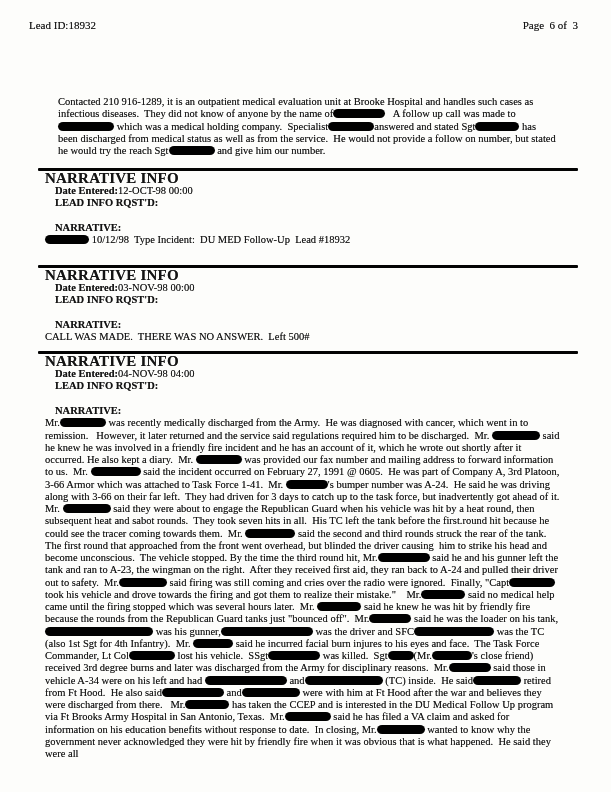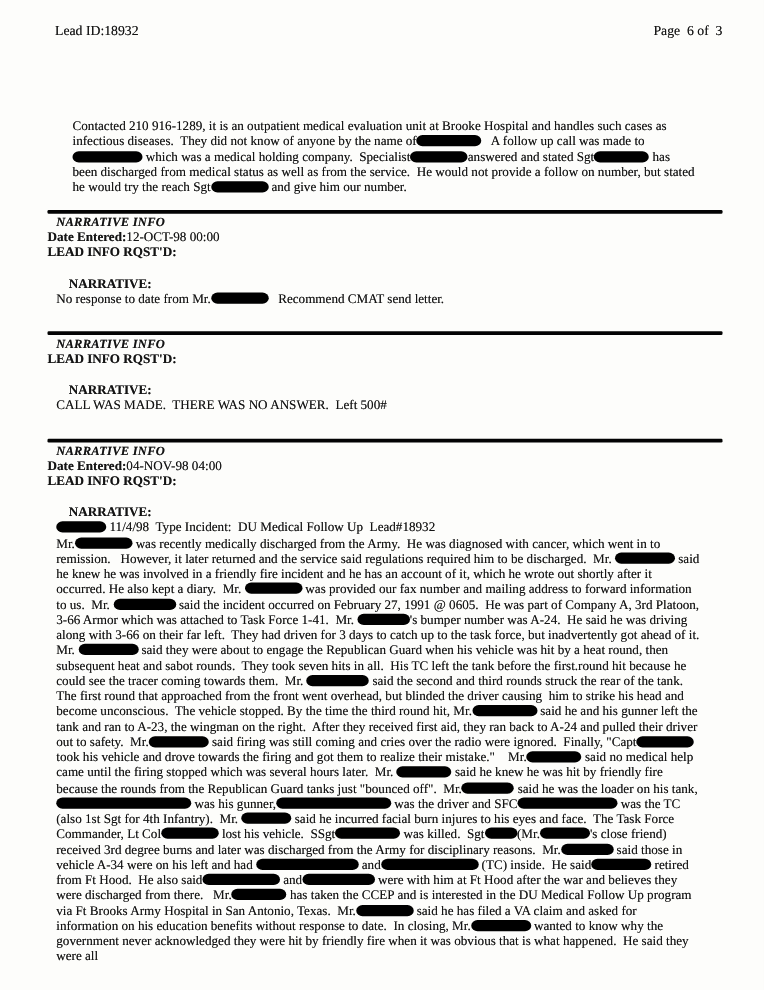--- a/index.html
+++ b/index.html
@@ -12,45 +12,45 @@
   .page {
     position: relative;
     width: 611px; height: 792px;
     background: #fdfdfb;
     overflow: hidden;
     text-shadow: 0 0 0.3px rgba(0,0,0,0.55);
   }
   .header {
     position: absolute; top: 19px; left: 29px; right: 33px;
     display: flex; justify-content: space-between; align-items: flex-start;
-    font-size: 11px; white-space: pre; margin-left: 15px;
+    font-size: 11px; white-space: pre;
   }
   .intro {
     position: absolute; top: 96px; left: 58px; width: 500px;
     margin: 0;
     font-size: 10.5px; line-height: 12.3px;
     white-space: pre-wrap;
   }
   section.narr {
     position: absolute; left: 38px; width: 540px;
     font-size: 10.5px; line-height: 12.25px;
   }
   .s1 { top: 168px; }
   .s2 { top: 265px; }
   .s3 { top: 351px; }
   .rule {
     height: 3px; background: #030303; margin-bottom: 1px;
     border-radius: 1px;
   }
   .b { font-weight: bold; }
   .sec-title {
-    margin-left: 7px; font-size: 10px; font-weight: bold;
-    letter-spacing: 0.2px; line-height: 13px; font-style: italic;
+    margin-left: 7px; font-size: 15px; font-weight: bold;
+    letter-spacing: 0.2px; line-height: 13px;
   }
-  .field { white-space: pre; }
+  .field { margin-left: 17px; white-space: pre; }
   .field .lbl { font-weight: bold; }
   .nlabel { margin-left: 17px; margin-top: 12.5px; font-weight: bold; white-space: pre; }
   .nline {
     margin-left: 7px; white-space: pre-wrap;
   }
   .npara { width: 516px; }
   .redaction {
     display: inline-block;
     height: 9px;
     background: #000;
@@ -69,34 +69,34 @@
   </div>
 
   <p class="intro">Contacted 210 916-1289, it is an outpatient medical evaluation unit at Brooke Hospital and handles such cases as infectious diseases.  They did not know of anyone by the name of<span class="redaction" style="width: 52px;"></span>   A follow up call was made to<span class="redaction" style="width: 56px;"></span> which was a medical holding company.  Specialist<span class="redaction" style="width: 46px;"></span>answered and stated Sgt<span class="redaction" style="width: 44px;"></span> has been discharged from medical status as well as from the service.  He would not provide a follow on number, but stated he would try the reach Sgt<span class="redaction" style="width: 46px;"></span> and give him our number.</p>
 
   <section class="narr s1">
     <div class="rule"></div>
     <div class="sec-title">NARRATIVE INFO</div>
     <div class="field"><span class="lbl">Date Entered:</span><span>12-OCT-98 00:00</span></div>
     <div class="field lbl b">LEAD INFO RQST'D:</div>
     <div class="nlabel">NARRATIVE:</div>
-    <div class="nline">No response to date from Mr.<span class="redaction" style="width: 46px;"></span>   Recommend CMAT send letter.</div>
+    <div class="nline"><span class="redaction" style="width: 44px;"></span> 10/12/98  Type Incident:  DU MED Follow-Up  Lead #18932</div>
   </section>
 
   <section class="narr s2">
     <div class="rule"></div>
     <div class="sec-title">NARRATIVE INFO</div>
+    <div class="field"><span class="lbl">Date Entered:</span><span>03-NOV-98 00:00</span></div>
     <div class="field lbl b">LEAD INFO RQST'D:</div>
     <div class="nlabel">NARRATIVE:</div>
     <div class="nline">CALL WAS MADE.  THERE WAS NO ANSWER.  Left 500#</div>
   </section>
 
   <section class="narr s3">
     <div class="rule"></div>
     <div class="sec-title">NARRATIVE INFO</div>
     <div class="field"><span class="lbl">Date Entered:</span><span>04-NOV-98 04:00</span></div>
     <div class="field lbl b">LEAD INFO RQST'D:</div>
     <div class="nlabel">NARRATIVE:</div>
-    <div class="nline"><span class="redaction" style="width: 40px;"></span> 11/4/98  Type Incident:  DU Medical Follow Up  Lead#18932</div>
     <div class="nline npara">Mr.<span class="redaction" style="width: 46px;"></span> was recently medically discharged from the Army.  He was diagnosed with cancer, which went in to remission.   However, it later returned and the service said regulations required him to be discharged.  Mr. <span class="redaction" style="width: 48px;"></span> said he knew he was involved in a friendly fire incident and he has an account of it, which he wrote out shortly after it occurred. He also kept a diary.  Mr. <span class="redaction" style="width: 46px;"></span> was provided our fax number and mailing address to forward information to us.  Mr. <span class="redaction" style="width: 50px;"></span> said the incident occurred on February 27, 1991 @ 0605.  He was part of Company A, 3rd Platoon, 3-66 Armor which was attached to Task Force 1-41.  Mr. <span class="redaction" style="width: 42px;"></span>'s bumper number was A-24.  He said he was driving along with 3-66 on their far left.  They had driven for 3 days to catch up to the task force, but inadvertently got ahead of it.  Mr. <span class="redaction" style="width: 48px;"></span> said they were about to engage the Republican Guard when his vehicle was hit by a heat round, then subsequent heat and sabot rounds.  They took seven hits in all.  His TC left the tank before the first.round hit because he could see the tracer coming towards them.  Mr. <span class="redaction" style="width: 50px;"></span> said the second and third rounds struck the rear of the tank.  The first round that approached from the front went overhead, but blinded the driver causing  him to strike his head and become unconscious.  The vehicle stopped. By the time the third round hit, Mr.<span class="redaction" style="width: 52px;"></span> said he and his gunner left the tank and ran to A-23, the wingman on the right.  After they received first aid, they ran back to A-24 and pulled their driver out to safety.  Mr.<span class="redaction" style="width: 48px;"></span> said firing was still coming and cries over the radio were ignored.  Finally, "Capt<span class="redaction" style="width: 46px;"></span>took his vehicle and drove towards the firing and got them to realize their mistake."    Mr.<span class="redaction" style="width: 44px;"></span> said no medical help came until the firing stopped which was several hours later.  Mr. <span class="redaction" style="width: 44px;"></span> said he knew he was hit by friendly fire because the rounds from the Republican Guard tanks just "bounced off".  Mr.<span class="redaction" style="width: 42px;"></span> said he was the loader on his tank, <span class="redaction" style="width: 108px;"></span> was his gunner,<span class="redaction" style="width: 92px;"></span> was the driver and SFC<span class="redaction" style="width: 80px;"></span> was the TC (also 1st Sgt for 4th Infantry).  Mr. <span class="redaction" style="width: 40px;"></span> said he incurred facial burn injures to his eyes and face.  The Task Force Commander, Lt Col<span class="redaction" style="width: 46px;"></span> lost his vehicle.  SSgt<span class="redaction" style="width: 52px;"></span> was killed.  Sgt<span class="redaction" style="width: 26px;"></span>(Mr.<span class="redaction" style="width: 40px;"></span>'s close friend) received 3rd degree burns and later was discharged from the Army for disciplinary reasons.  Mr.<span class="redaction" style="width: 42px;"></span> said those in vehicle A-34 were on his left and had <span class="redaction" style="width: 82px;"></span> and<span class="redaction" style="width: 78px;"></span> (TC) inside.  He said<span class="redaction" style="width: 48px;"></span> retired from Ft Hood.  He also said<span class="redaction" style="width: 62px;"></span> and<span class="redaction" style="width: 58px;"></span> were with him at Ft Hood after the war and believes they were discharged from there.   Mr.<span class="redaction" style="width: 44px;"></span> has taken the CCEP and is interested in the DU Medical Follow Up program via Ft Brooks Army Hospital in San Antonio, Texas.  Mr.<span class="redaction" style="width: 46px;"></span> said he has filed a VA claim and asked for information on his education benefits without response to date.  In closing, Mr.<span class="redaction" style="width: 48px;"></span> wanted to know why the government never acknowledged they were hit by friendly fire when it was obvious that is what happened.  He said they were all</div>
   </section>
 
 </div>
 
 </body></html>

